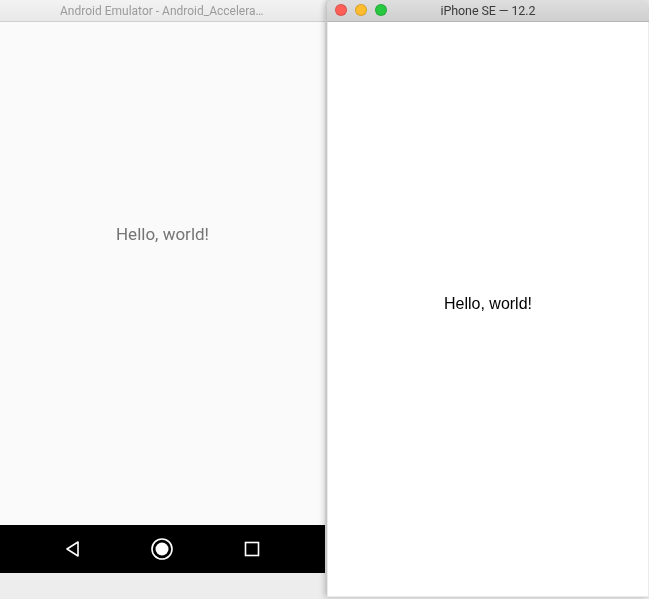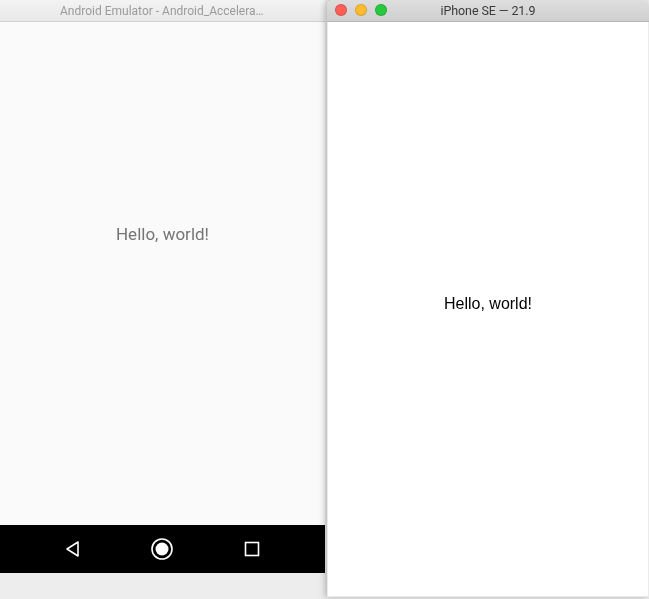--- a/index.html
+++ b/index.html
@@ -171,18 +171,18 @@
   </div>
 </div>
 
 <div class="iphone-window">
   <div class="mac-titlebar">
     <div class="traffic-lights">
       <div class="traffic-light traffic-red" title="close"></div>
       <div class="traffic-light traffic-yellow" title="minimize"></div>
       <div class="traffic-light traffic-green" title="zoom"></div>
     </div>
-    <span class="mac-titlebar-text">iPhone SE — 21.9</span>
+    <span class="mac-titlebar-text">iPhone SE — 12.2</span>
   </div>
   <div class="iphone-screen">
     <span class="iphone-hello">Hello, world!</span>
   </div>
 </div>
 
 </body></html>

